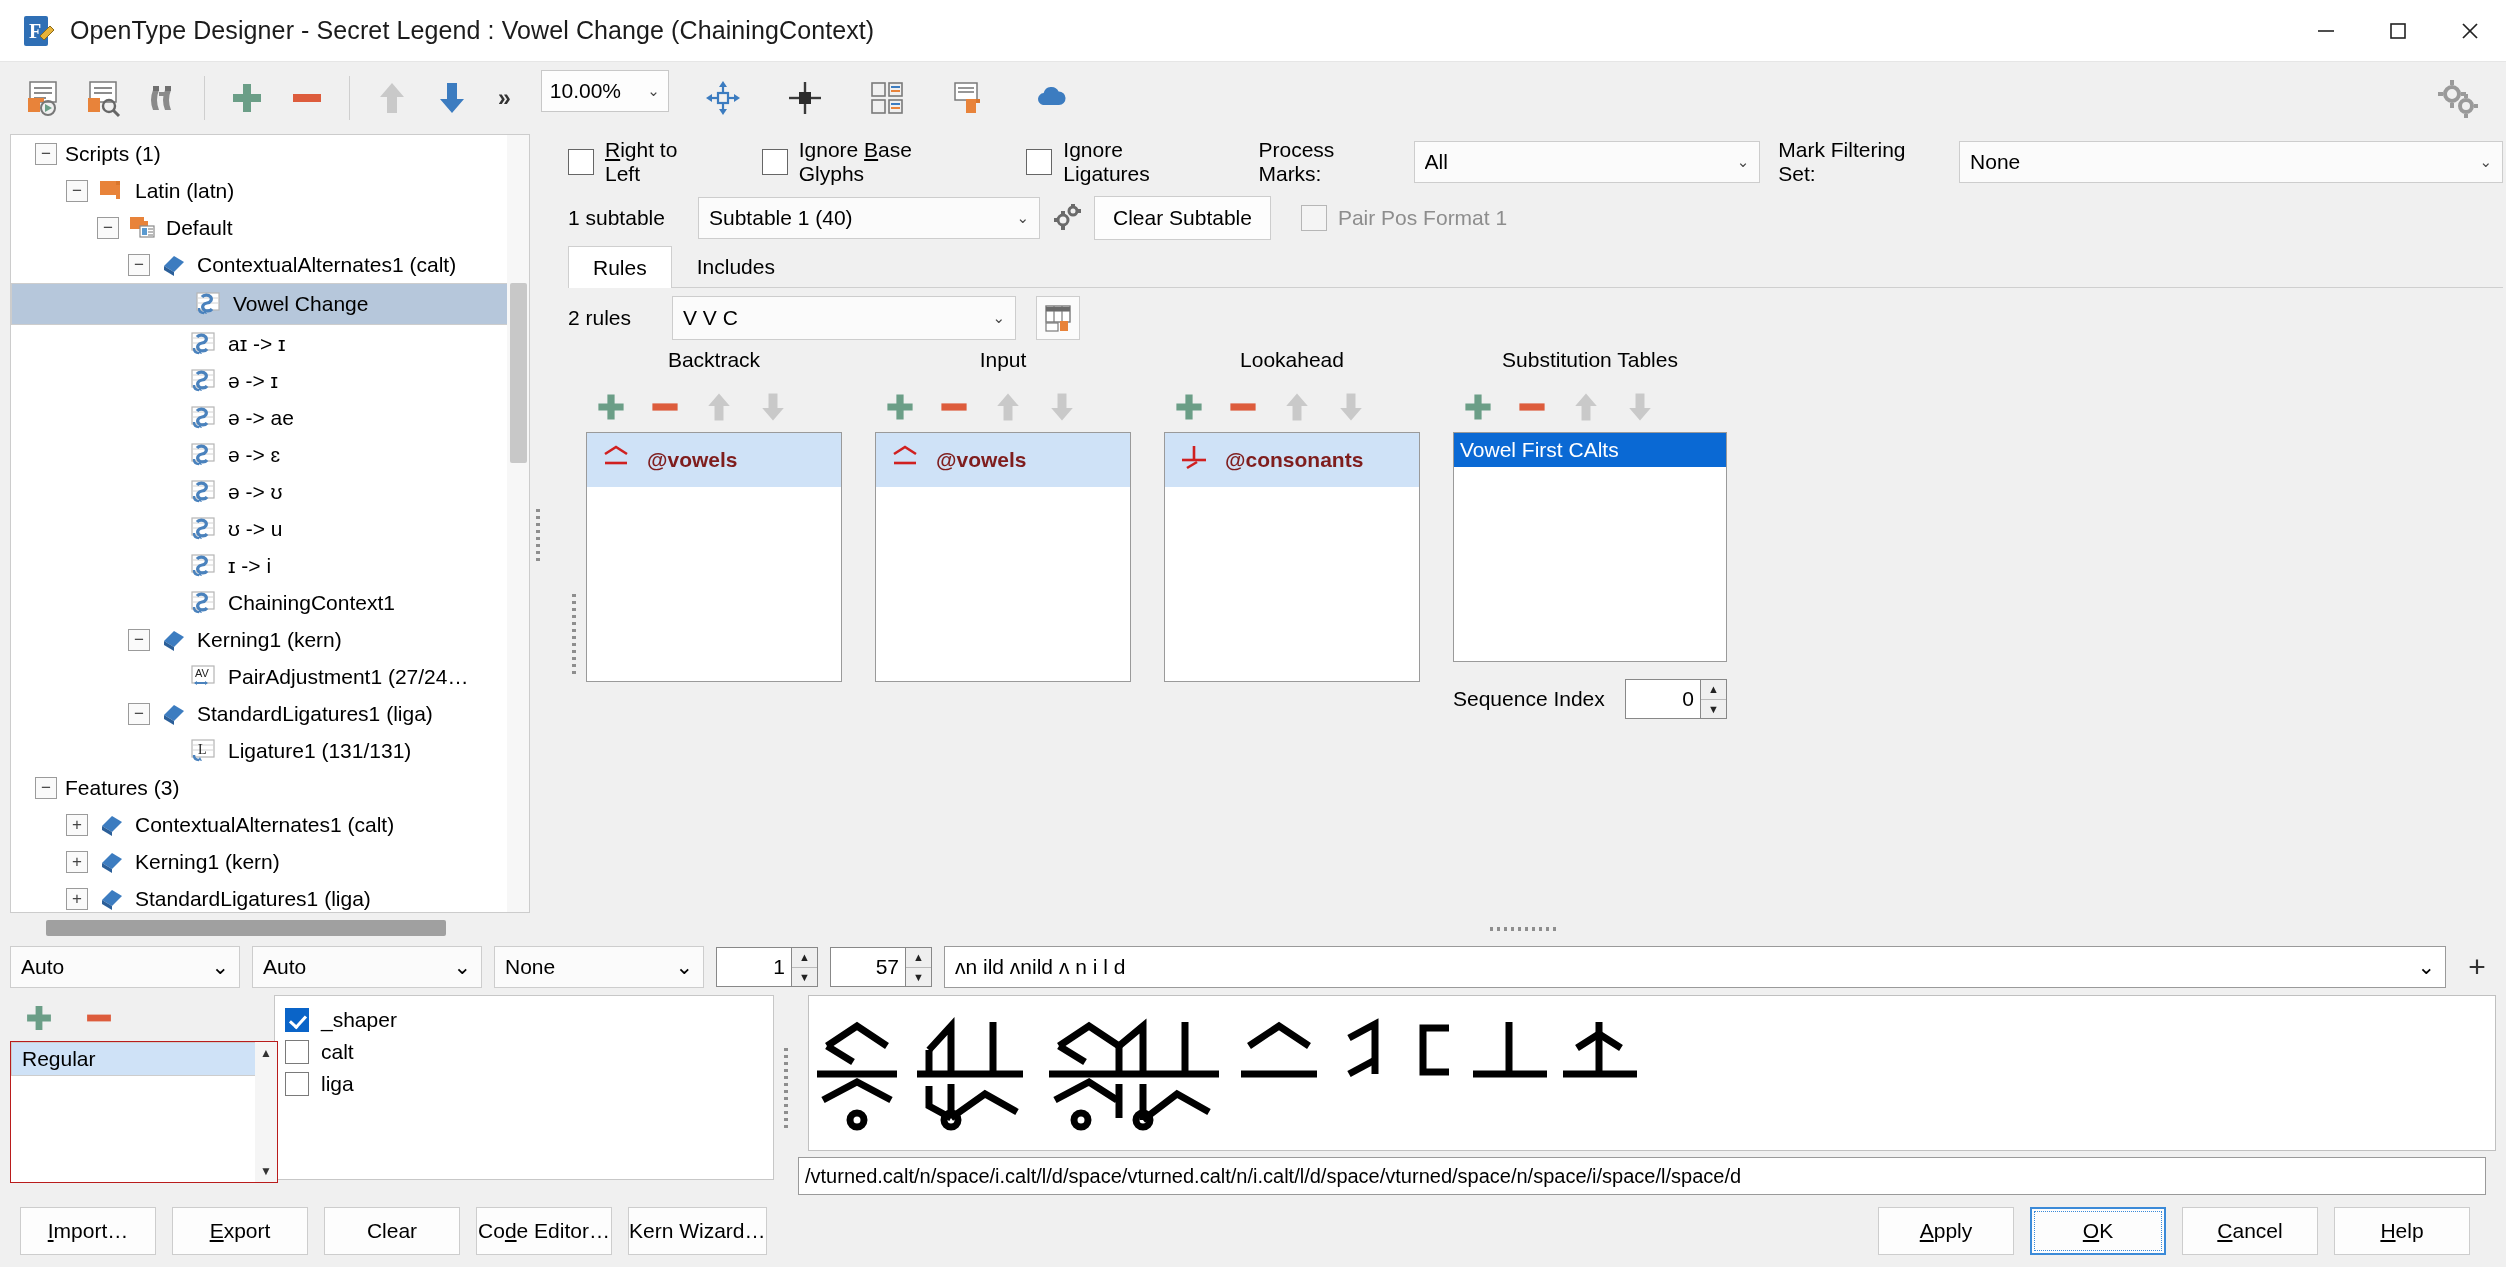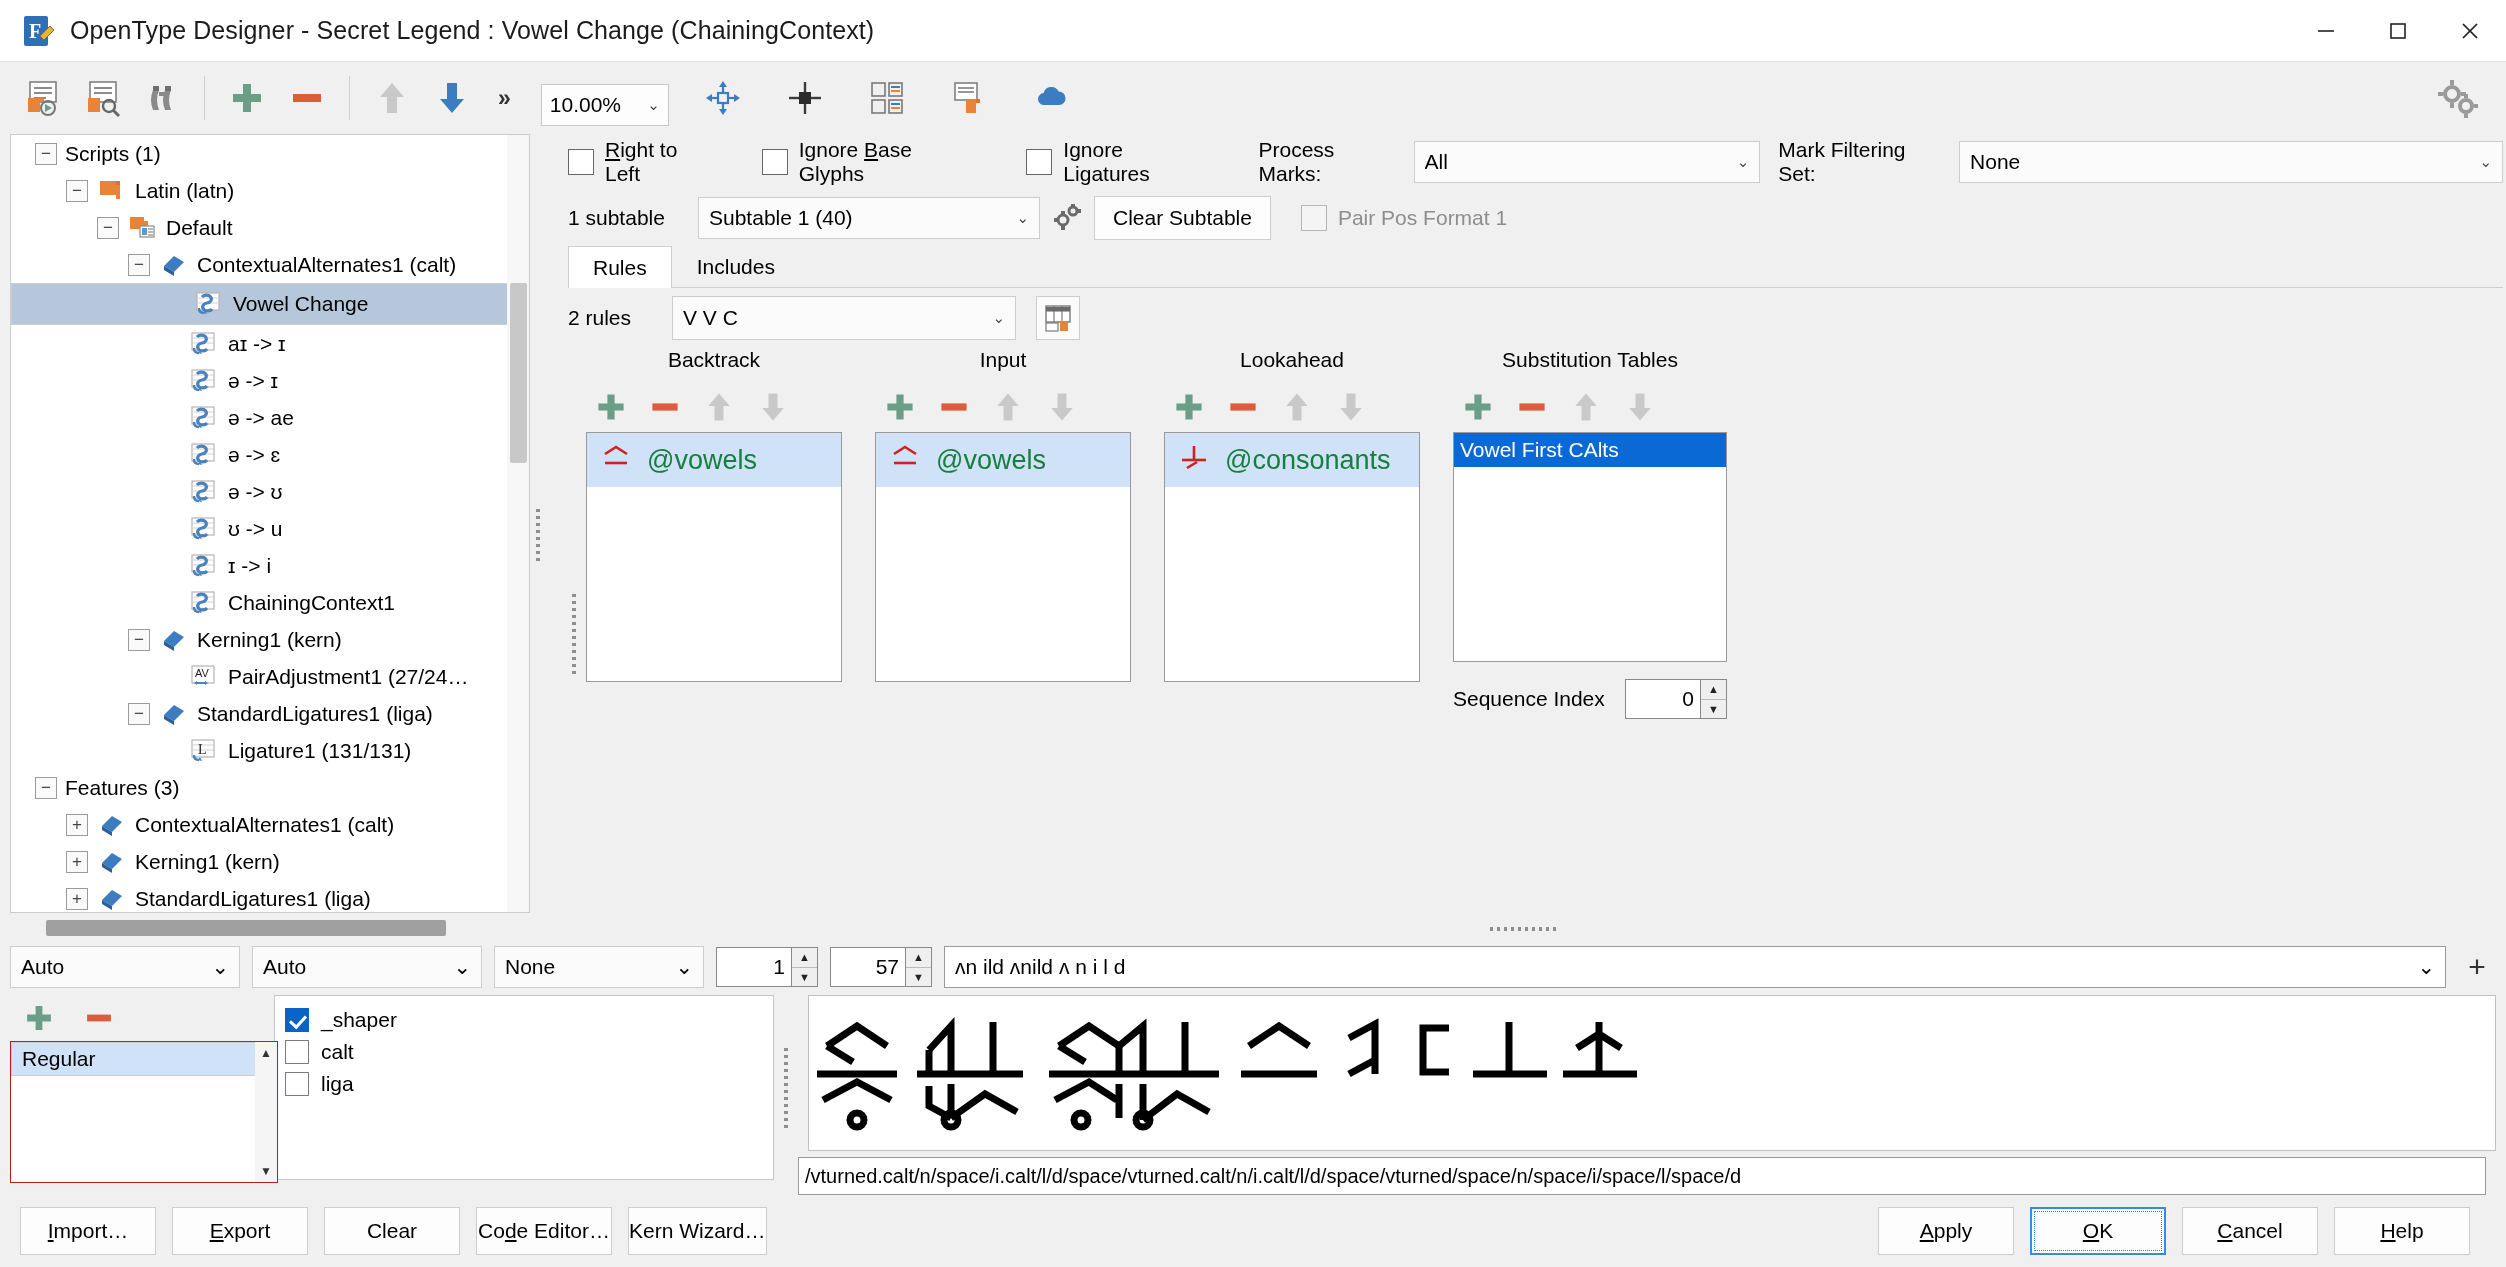--- a/index.html
+++ b/index.html
@@ -21,21 +21,21 @@
   .title-text { font-size:25px; color:#1b1b1b; letter-spacing:.1px; }
   .title-spacer { flex:1 1 auto; }
   .win-btn { width:72px; height:62px; display:flex; align-items:center; justify-content:center; font-size:22px; color:#1b1b1b; }
 
   
   .toolrow { height:72px; flex:0 0 auto; display:flex; align-items:center; background:#f0f0f0; position:relative;}
   .tb-left { display:flex; align-items:center; padding-left:14px; gap:4px; }
   .tb-btn { width:56px; height:56px; display:flex; align-items:center; justify-content:center; border:1px solid transparent; border-radius:4px;}
   .tb-sep { width:1px; height:44px; background:#cfcfcf; margin:0 10px; }
   .chev { font-size:23px; font-weight:bold; color:#333; margin-left:14px; }
-  .tb-right { display:flex; align-items:flex-end; gap:26px; margin-left:30px;}
+  .tb-right { display:flex; align-items:flex-start; gap:26px; margin-left:30px;}
   .zoomsel { width:128px; height:42px; border:1px solid #c8c8c8; background:#fdfdfd; display:flex; align-items:center; padding:0 8px; font-size:21px;}
   .zoomsel .val { flex:1 1 auto; }
   .zoomsel .arr { color:#444; font-size:15px; }
   .gear-far { position:absolute; right:26px; top:16px; }
 
   
   .body { flex:1 1 auto; display:flex; min-height:0; }
 
   
   .treewrap { width:530px; flex:0 0 auto; display:flex; flex-direction:column; background:#f0f0f0;}
@@ -85,21 +85,21 @@
   .col { width:256px; flex:0 0 auto; display:flex; flex-direction:column; margin-right:33px;}
   .col.wide { width:274px; }
   .colhdr { text-align:center; font-size:21px; height:34px; }
   .colbtns { display:flex; align-items:center; justify-content:flex-start; gap:16px; height:50px; padding-left:6px;}
   .icobtn { width:38px; height:38px; display:flex; align-items:center; justify-content:center; }
   .listbox { flex:0 0 auto; height:250px; border:1px solid #9a9a9a; background:#fff; overflow:hidden;}
   .listbox.tall { height:230px; }
   .li { height:54px; display:flex; align-items:center; padding-left:12px; gap:14px; font-size:21px;}
   .li.hl { background:#cfe2f7; }
   .li.blue { background:#0a69d4; color:#fff; height:34px; font-size:21px; padding-left:6px;}
-  .glyphname { color:#15803d; font-size:27px;}
+  .glyphname { color:#7f1d1d; font-size:21px;font-weight:bold;}
   .seqrow { display:flex; align-items:center; height:50px; margin-top:12px; }
   .spin { width:76px; height:40px; border:1px solid #888; background:#fff; display:flex; align-items:center; justify-content:flex-end; padding-right:6px; font-size:21px;}
   .spbtns { width:26px; height:40px; border:1px solid #888; border-left:none; background:#efefef; display:flex; flex-direction:column;}
   .spb { flex:1 1 auto; display:flex; align-items:center; justify-content:center; font-size:11px; color:#222;}
   .spb+.spb { border-top:1px solid #bbb;}
 
   .hgrip { height:20px; display:flex; align-items:center; justify-content:center; flex:0 0 auto;}
   .hgdots { height:4px; width:70px; background:repeating-linear-gradient(to right,#8e8e8e 0 3px,transparent 3px 7px);}
 
   

